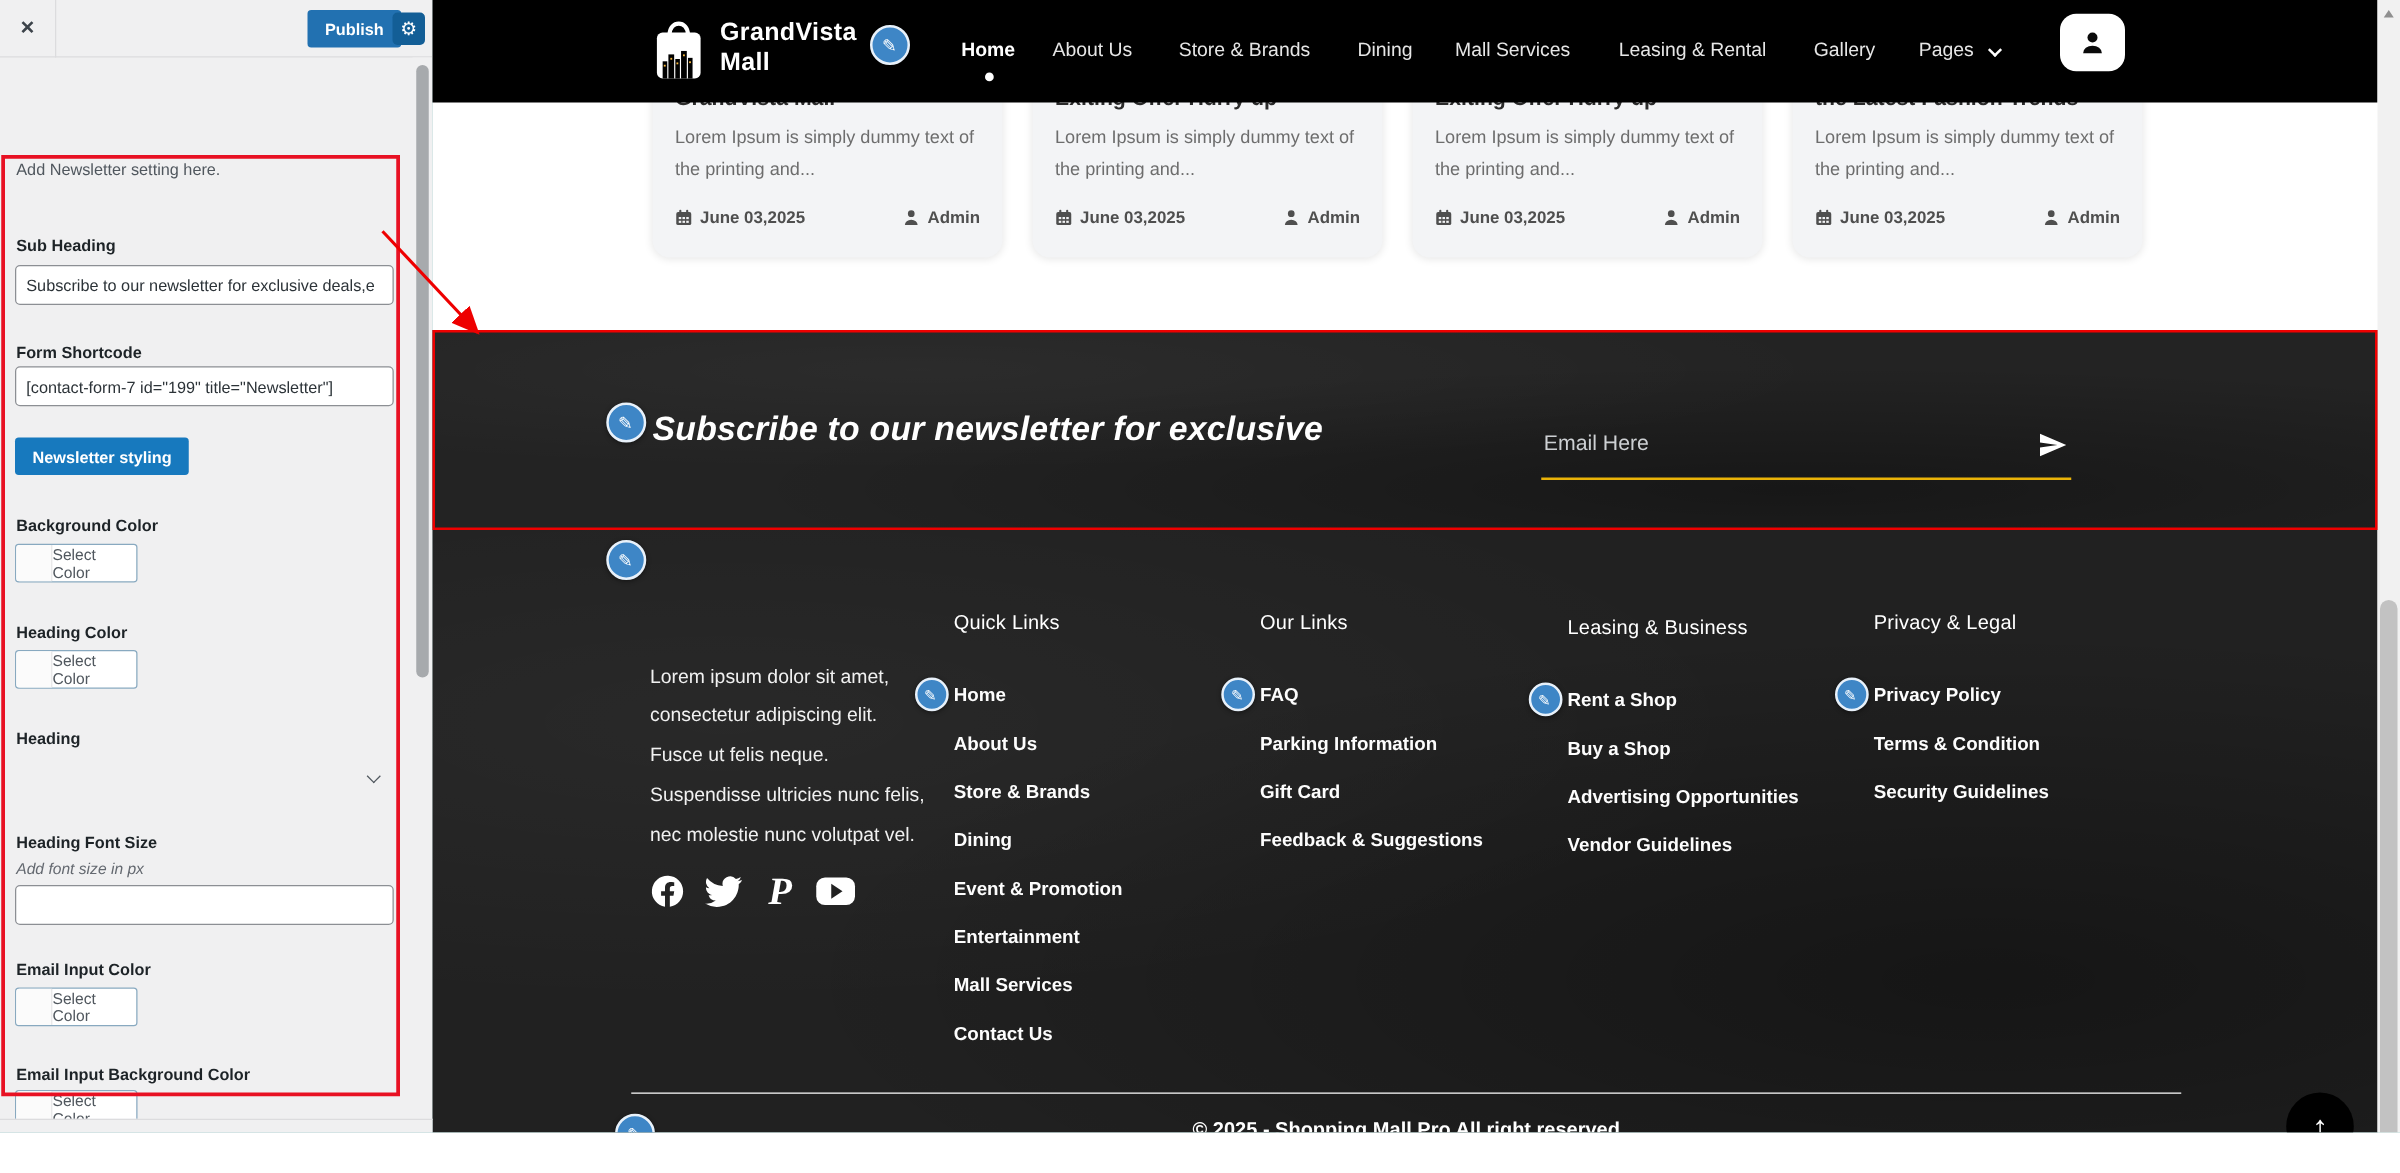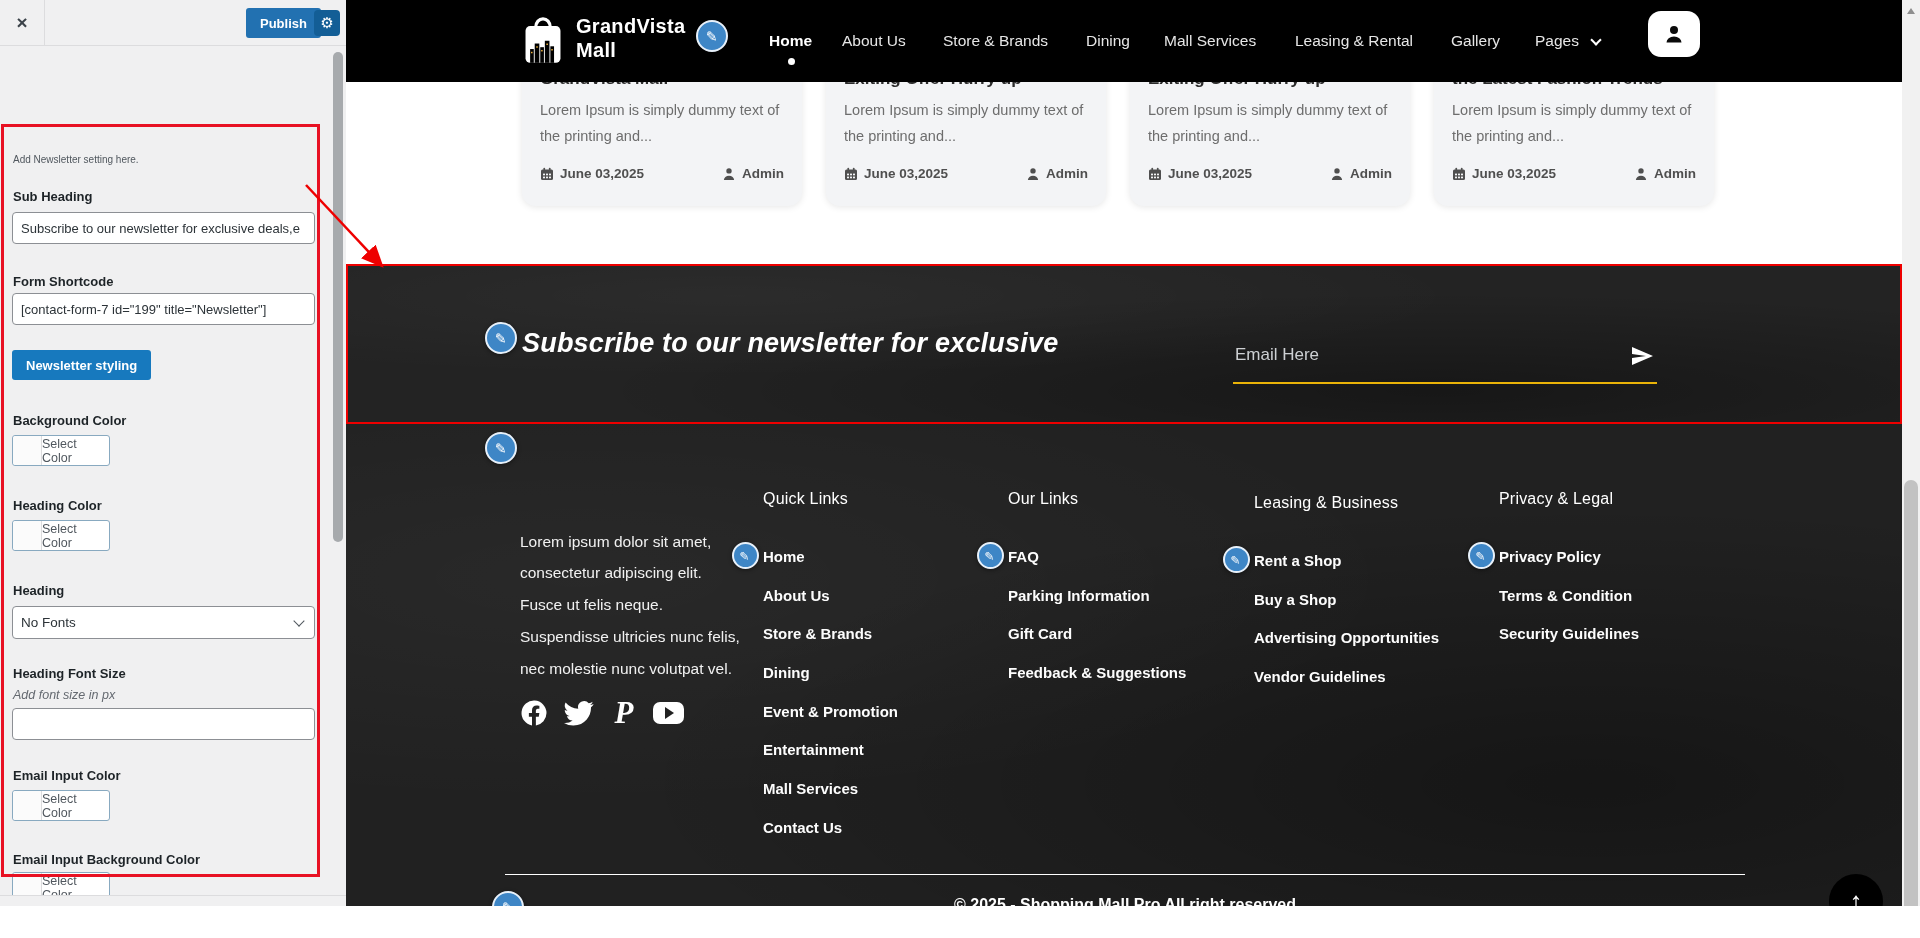--- a/index.html
+++ b/index.html
@@ -17,21 +17,21 @@
                border:none;border-radius:3px;font-size:13px;font-weight:bold;font-family:inherit;cursor:pointer;}
   .gear-btn{position:absolute;left:314px;top:10px;width:26px;height:26px;background:#135e96;border-radius:4px;
             color:#fff;display:flex;align-items:center;justify-content:center;font-size:15px;cursor:pointer;}
   .gear-btn::before{content:"⚙";}
   .sec-header{position:absolute;left:0;top:47px;width:346px;height:73px;background:#fff;border-bottom:1px solid #dcdcde;}
   .back-btn{position:absolute;left:0;top:0;width:54px;height:73px;border-right:1px solid #dcdcde;
             display:flex;align-items:center;justify-content:center;color:#3c434a;font-size:26px;cursor:pointer;}
   .back-btn::before{content:"‹";margin-top:-4px;}
   .breadcrumb{position:absolute;left:70px;top:13px;font-size:12px;font-weight:bold;color:#50575e;}
   .sec-title{position:absolute;left:70px;top:31px;font-size:21px;color:#50575e;}
-  .panel-desc{position:absolute;left:13px;top:154px;font-size:10px;color:#50575e;}
+  .panel-desc{position:absolute;left:13px;top:128px;font-size:13px;color:#50575e;}
   .f-label{position:absolute;left:13px;font-size:13px;font-weight:bold;color:#1d2327;}
   .f-hint{position:absolute;left:13px;font-size:12.5px;font-style:italic;color:#646970;}
   .f-input{position:absolute;left:12px;width:303px;height:32px;background:#fff;border:1px solid #8c8f94;
            border-radius:4px;font-size:13px;color:#2c3338;padding:0 8px;font-family:inherit;}
   .styling-btn{position:absolute;left:12px;top:350px;height:30px;padding:0 14px;background:#1779be;color:#fff;
                border:none;border-radius:3px;font-size:13px;font-weight:bold;font-family:inherit;cursor:pointer;}
   .color-ctrl{position:absolute;left:12px;width:98px;height:31px;background:#fff;border:1px solid #88a9c0;
               border-radius:3px;display:flex;cursor:pointer;}
   .swatch{width:29px;border-right:1px solid #dcdcde;background:#fbfbfb;border-radius:3px 0 0 3px;}
   .sel-color{flex:1;display:flex;align-items:center;justify-content:center;font-size:12.5px;color:#50575e;}
@@ -168,23 +168,20 @@
       <div class="sel-color">Select Color</div>
     </div>
 
     <div class="f-label" style="top:498px">Heading Color</div>
     <div class="color-ctrl" style="top:520px">
       <div class="swatch"></div>
       <div class="sel-color">Select Color</div>
     </div>
 
     <div class="f-label" style="top:583px">Heading</div>
-    <select class="f-select" style="top:606px">
-      <option>No Fonts</option>
-    </select>
     <span class="sel-caret" style="top:617px"></span>
 
     <div class="f-label" style="top:666px">Heading Font Size</div>
     <div class="f-hint" style="top:688px">Add font size in px</div>
     <input class="f-input" style="top: 708px;" value="">
 
     <div class="f-label" style="top:768px">Email Input Color</div>
     <div class="color-ctrl" style="top:790px">
       <div class="swatch"></div>
       <div class="sel-color">Select Color</div>

